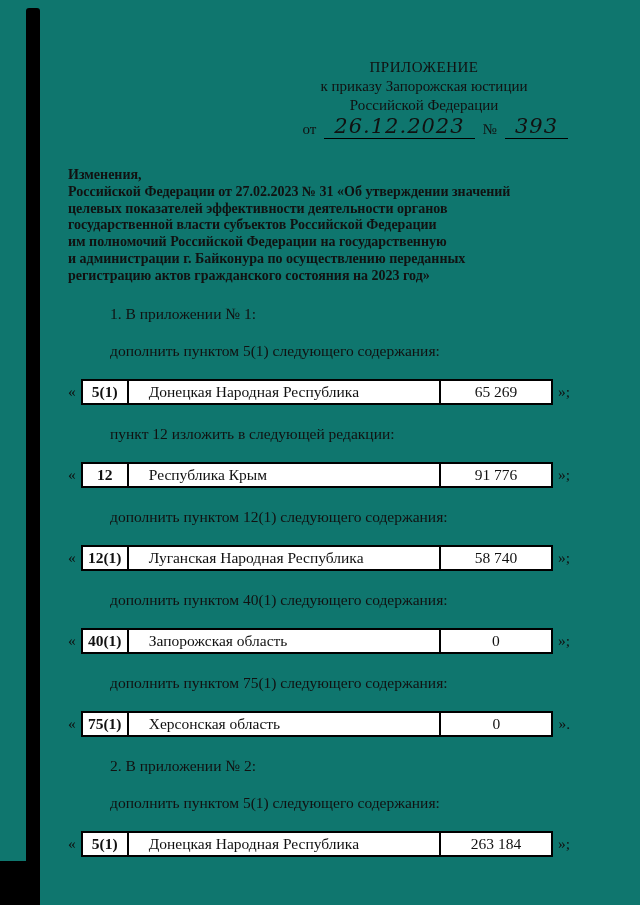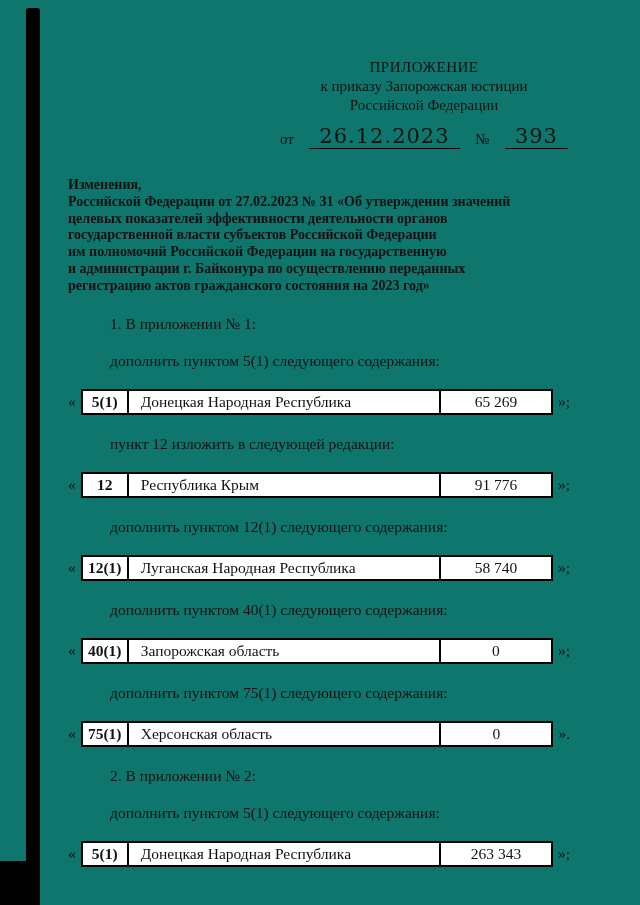--- a/index.html
+++ b/index.html
@@ -37,28 +37,29 @@
     width: 288px;
     margin-left: auto;
     margin-right: 2px;
     text-align: center;
     font-size: 15px;
     line-height: 19px;
   }
   .header-appendix { letter-spacing: 0.5px; }
   .date-line {
     display: flex;
-    justify-content: space-between;
+    justify-content: flex-end;
     align-items: flex-end;
     gap: 8px;
-    margin-top: 10px;
+    margin-top: 0;
     font-size: 15px;
   }
   .hw {
     font-family: "DejaVu Serif", serif;
+    font-style: italic;
     font-size: 21px;
     line-height: 22px;
     letter-spacing: 1px;
     border-bottom: 1.5px solid #000;
     padding: 0 10px 1px 10px;
   }
   .doc-title {
     margin-top: 28px;
     text-align: left;
     font-weight: bold;
@@ -81,21 +82,21 @@
   .mini-table {
     flex: 1;
     display: flex;
     border: 2px solid #000;
     height: 26px;
     margin: 0 5px;
     background: #fff;
   }
   .cell { display: flex; align-items: center; overflow: hidden; white-space: nowrap; }
   .cell-num { width: 46px; justify-content: center; border-right: 2px solid #000; font-weight: bold; }
-  .cell-name { flex: 1; padding-left: 12px; }
+  .cell-name { flex: 1; padding-left: 20px; }
   .cell-val { width: 112px; justify-content: center; border-left: 2px solid #000; }
 </style>
 </head>
 <body>
 
 <div class="page">
   <div class="scan-strip"></div>
   <div class="scan-corner"></div>
 
   <div class="content">
@@ -174,20 +175,20 @@
           </div>
           <span class="quote">».</span>
         </div>
         <div class="para">2. В приложении № 2:</div>
         <div class="para">дополнить пунктом 5(1) следующего содержания:</div>
         <div class="table-line">
           <span class="quote">«</span>
           <div class="mini-table">
             <div class="cell cell-num">5(1)</div>
             <div class="cell cell-name">Донецкая Народная Республика</div>
-            <div class="cell cell-val">263 343</div>
+            <div class="cell cell-val">263 184</div>
           </div>
           <span class="quote">»;</span>
         </div>
       </div>
 
   </div>
 </div>
 
 </body></html>

